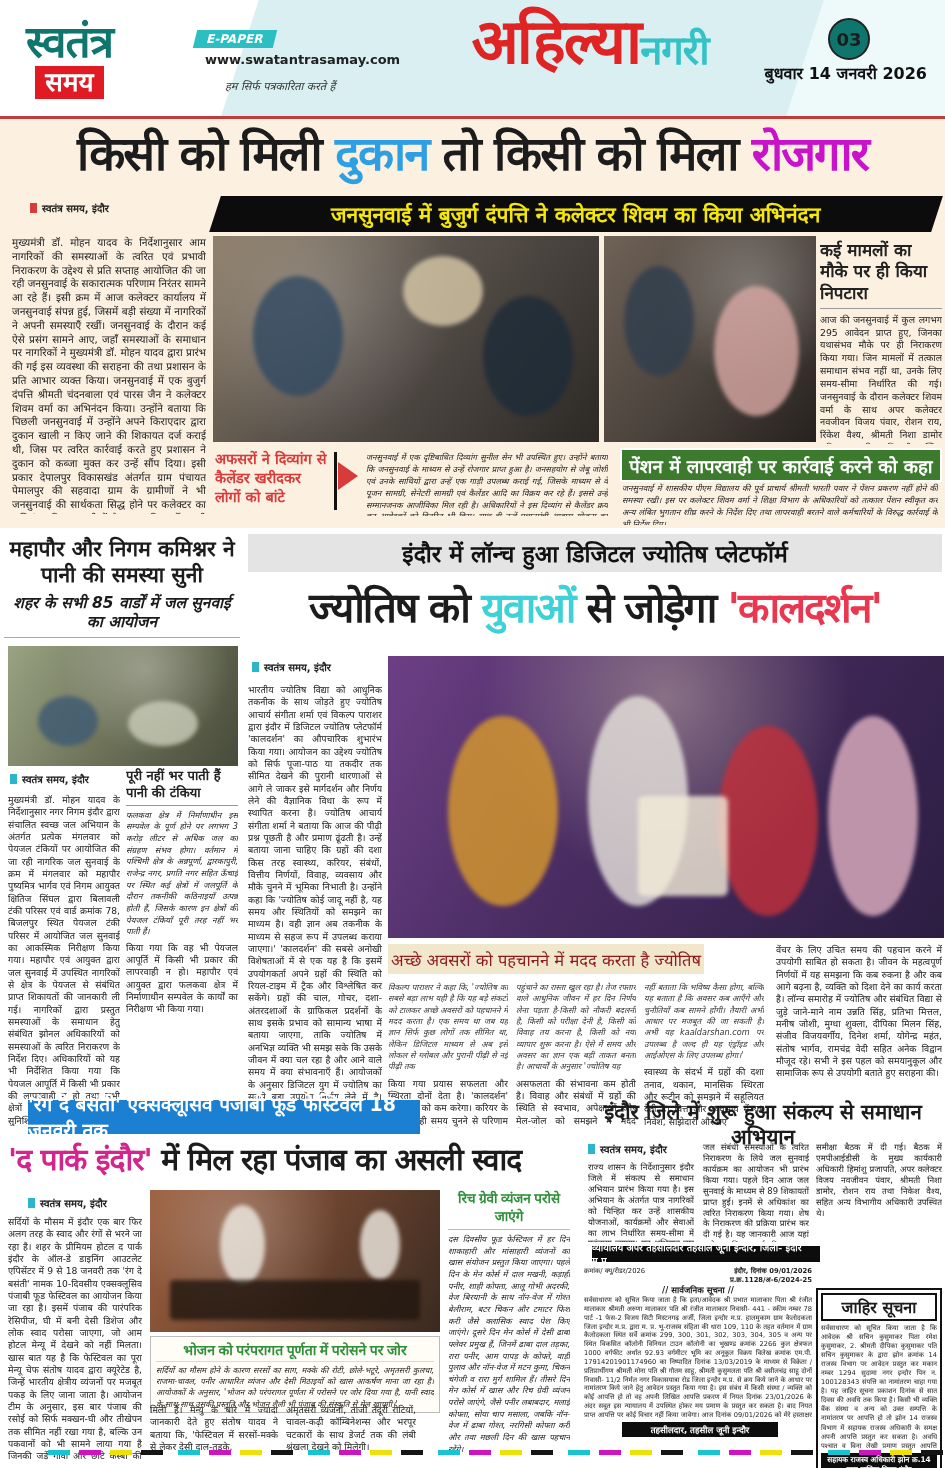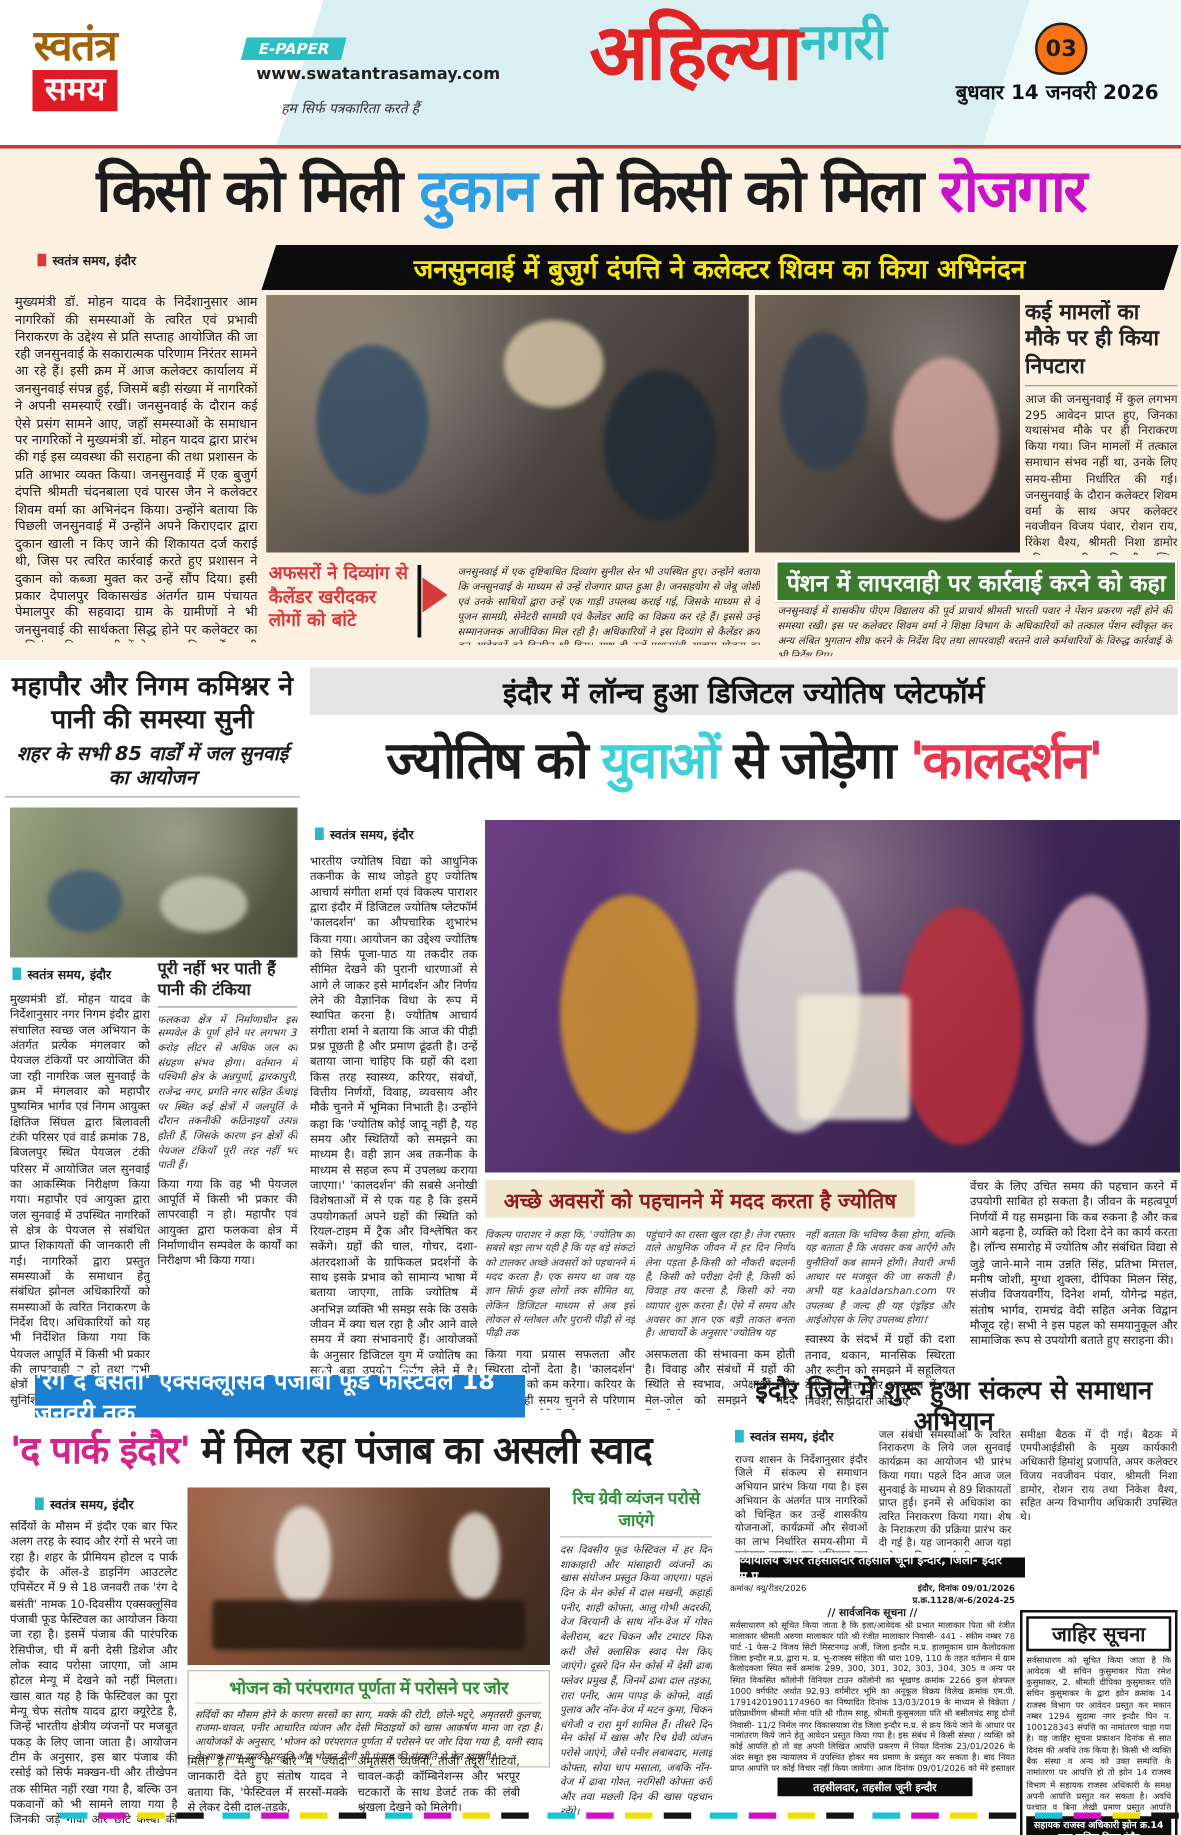--- a/index.html
+++ b/index.html
@@ -10,29 +10,29 @@
   .it{font-style:italic;}
   .col{position:absolute;overflow:hidden;line-height:1.34;color:#222;}
   .photo{position:absolute;overflow:hidden;}
   .photo .blob{position:absolute;border-radius:50%;filter:blur(2px);opacity:.8;}
 
   
   .header{position:absolute;left:0;top:0;width:945px;height:116px;background:#d9eff2;border-bottom:3px solid #c23b3b;}
   .header:before{content:"";position:absolute;left:-60px;top:0;width:300px;height:116px;background:#ffffff;transform:skewX(-18deg);}
   .header:after{content:"";position:absolute;right:-40px;top:0;width:180px;height:116px;background:#eef9fa;transform:skewX(-18deg);}
   .logo{position:absolute;left:26px;top:20px;text-align:center;z-index:3;}
-  .logo-top{font-size:34px;font-weight:900;color:#a16207;letter-spacing:-1px;line-height:1;}
+  .logo-top{font-size:44px;font-weight:900;color:#0f766e;letter-spacing:-1px;line-height:1;}
   .logo-bottom{display:inline-block;margin-top:2px;background:#e01b24;color:#fff;font-size:26px;font-weight:900;padding:1px 10px;line-height:1.2;}
   .epaper{position:absolute;left:195px;top:30px;background:#2bbfc4;color:#fff;font-size:12px;font-weight:800;padding:2px 12px;transform:skewX(-14deg);z-index:3;}
   .website{position:absolute;left:205px;top:52px;font-size:13px;font-weight:700;color:#222;z-index:3;}
   .tagline{position:absolute;left:225px;top:78px;font-size:11px;font-style:italic;color:#333;z-index:3;}
-  .masthead-title{position:absolute;left:380px;top:14px;width:420px;display:flex;justify-content:center;z-index:3;}
+  .masthead-title{position:absolute;left:380px;top:14px;width:420px;display:flex;align-items:flex-end;justify-content:center;z-index:3;}
   .mast-red{font-size:62px;font-weight:900;color:#e02424;line-height:.9;letter-spacing:-2px;}
   .mast-teal{font-size:40px;font-weight:900;color:#35c2c6;line-height:1;letter-spacing:-1px;}
-  .page-circle{position:absolute;right:75px;top:18px;width:38px;height:38px;border:2px solid #222;border-radius:50%;background:#f97316;
+  .page-circle{position:absolute;right:75px;top:18px;width:38px;height:38px;border:2px solid #222;border-radius:50%;background:#0f766e;
                display:flex;align-items:center;justify-content:center;font-size:18px;font-weight:900;z-index:3;}
   .mast-date{position:absolute;right:18px;top:62px;font-size:16px;font-weight:800;color:#111;z-index:3;}
 
   
   .lead-bg{position:absolute;left:0;top:119px;width:945px;height:409px;background:#fcf1e1;}
   .lead-headline{position:absolute;left:0;top:126px;width:945px;text-align:center;font-size:47px;font-weight:900;letter-spacing:-2px;line-height:1.2;white-space:nowrap;}
   .byline{font-size:10px;font-weight:800;color:#222;}
   .byline .sq{display:inline-block;width:7px;height:10px;background:#2bb6c9;margin-right:5px;vertical-align:-1px;}
   .strap{position:absolute;left:215px;top:196px;width:722px;height:36px;background:#0c0c0c;transform:skewX(-18deg);display:flex;align-items:center;justify-content:center;}
   .strap-inner{transform:skewX(18deg);color:#f6e70a;font-size:21px;font-weight:800;white-space:nowrap;}
@@ -42,21 +42,21 @@
   .cap-arrow{position:absolute;left:338px;top:462px;width:0;height:0;border-top:14px solid transparent;border-bottom:14px solid transparent;border-left:20px solid #d93a3a;}
   .green-banner{position:absolute;background:#3c7a2e;color:#fff;font-weight:900;display:flex;align-items:center;justify-content:center;border:2px solid #fff;}
 
   
   .water-head{position:absolute;left:0;top:536px;width:244px;text-align:center;font-size:21px;font-weight:900;line-height:1.25;}
   .water-sub{position:absolute;left:4px;top:594px;width:236px;text-align:center;font-size:15.5px;font-weight:600;font-style:italic;line-height:1.25;border-bottom:1px solid #aaa;padding-bottom:4px;}
   .subbox-head{font-size:13px;font-weight:900;line-height:1.3;border-bottom:1px solid #999;padding-bottom:3px;margin-bottom:4px;}
   .kicker{position:absolute;left:248px;top:534px;width:694px;height:38px;background:#e4e4e4;display:flex;align-items:center;justify-content:center;
           font-size:23px;font-weight:900;color:#111;}
   .kal-headline{position:absolute;left:248px;top:578px;width:694px;text-align:center;font-size:41px;font-weight:900;letter-spacing:-2px;white-space:nowrap;}
-  .kal-caption{position:absolute;left:388px;top:944px;width:344px;height:30px;background:#f1e7cd;color:#8e1a1a;font-size:16.5px;font-weight:700;
+  .kal-caption{position:absolute;left:388px;top:944px;width:316px;height:30px;background:#f1e7cd;color:#8e1a1a;font-size:16.5px;font-weight:400;
                display:flex;align-items:center;justify-content:center;}
   .quote{font-size:8.1px;font-style:italic;color:#333;line-height:1.4;text-align:justify;}
 
   
   .blue-banner{position:absolute;left:28px;top:1100px;width:392px;height:34px;background:#1c80d2;color:#fff;font-size:19px;font-weight:900;
                display:flex;align-items:center;justify-content:center;}
   .sankalp-head{position:absolute;left:582px;top:1100px;width:362px;text-align:center;font-size:20.5px;font-weight:900;line-height:1.2;}
   .park-headline{position:absolute;left:8px;top:1138px;width:572px;font-size:30px;font-weight:900;letter-spacing:-1px;white-space:nowrap;}
   .green-head{color:#2f8f3a;font-weight:900;text-align:center;font-family:Liberation Serif, serif;}
   .greenbox{position:absolute;left:150px;top:1336px;width:290px;border:1px solid #bbb;background:#fffdf6;padding:3px 5px;box-sizing:border-box;}

